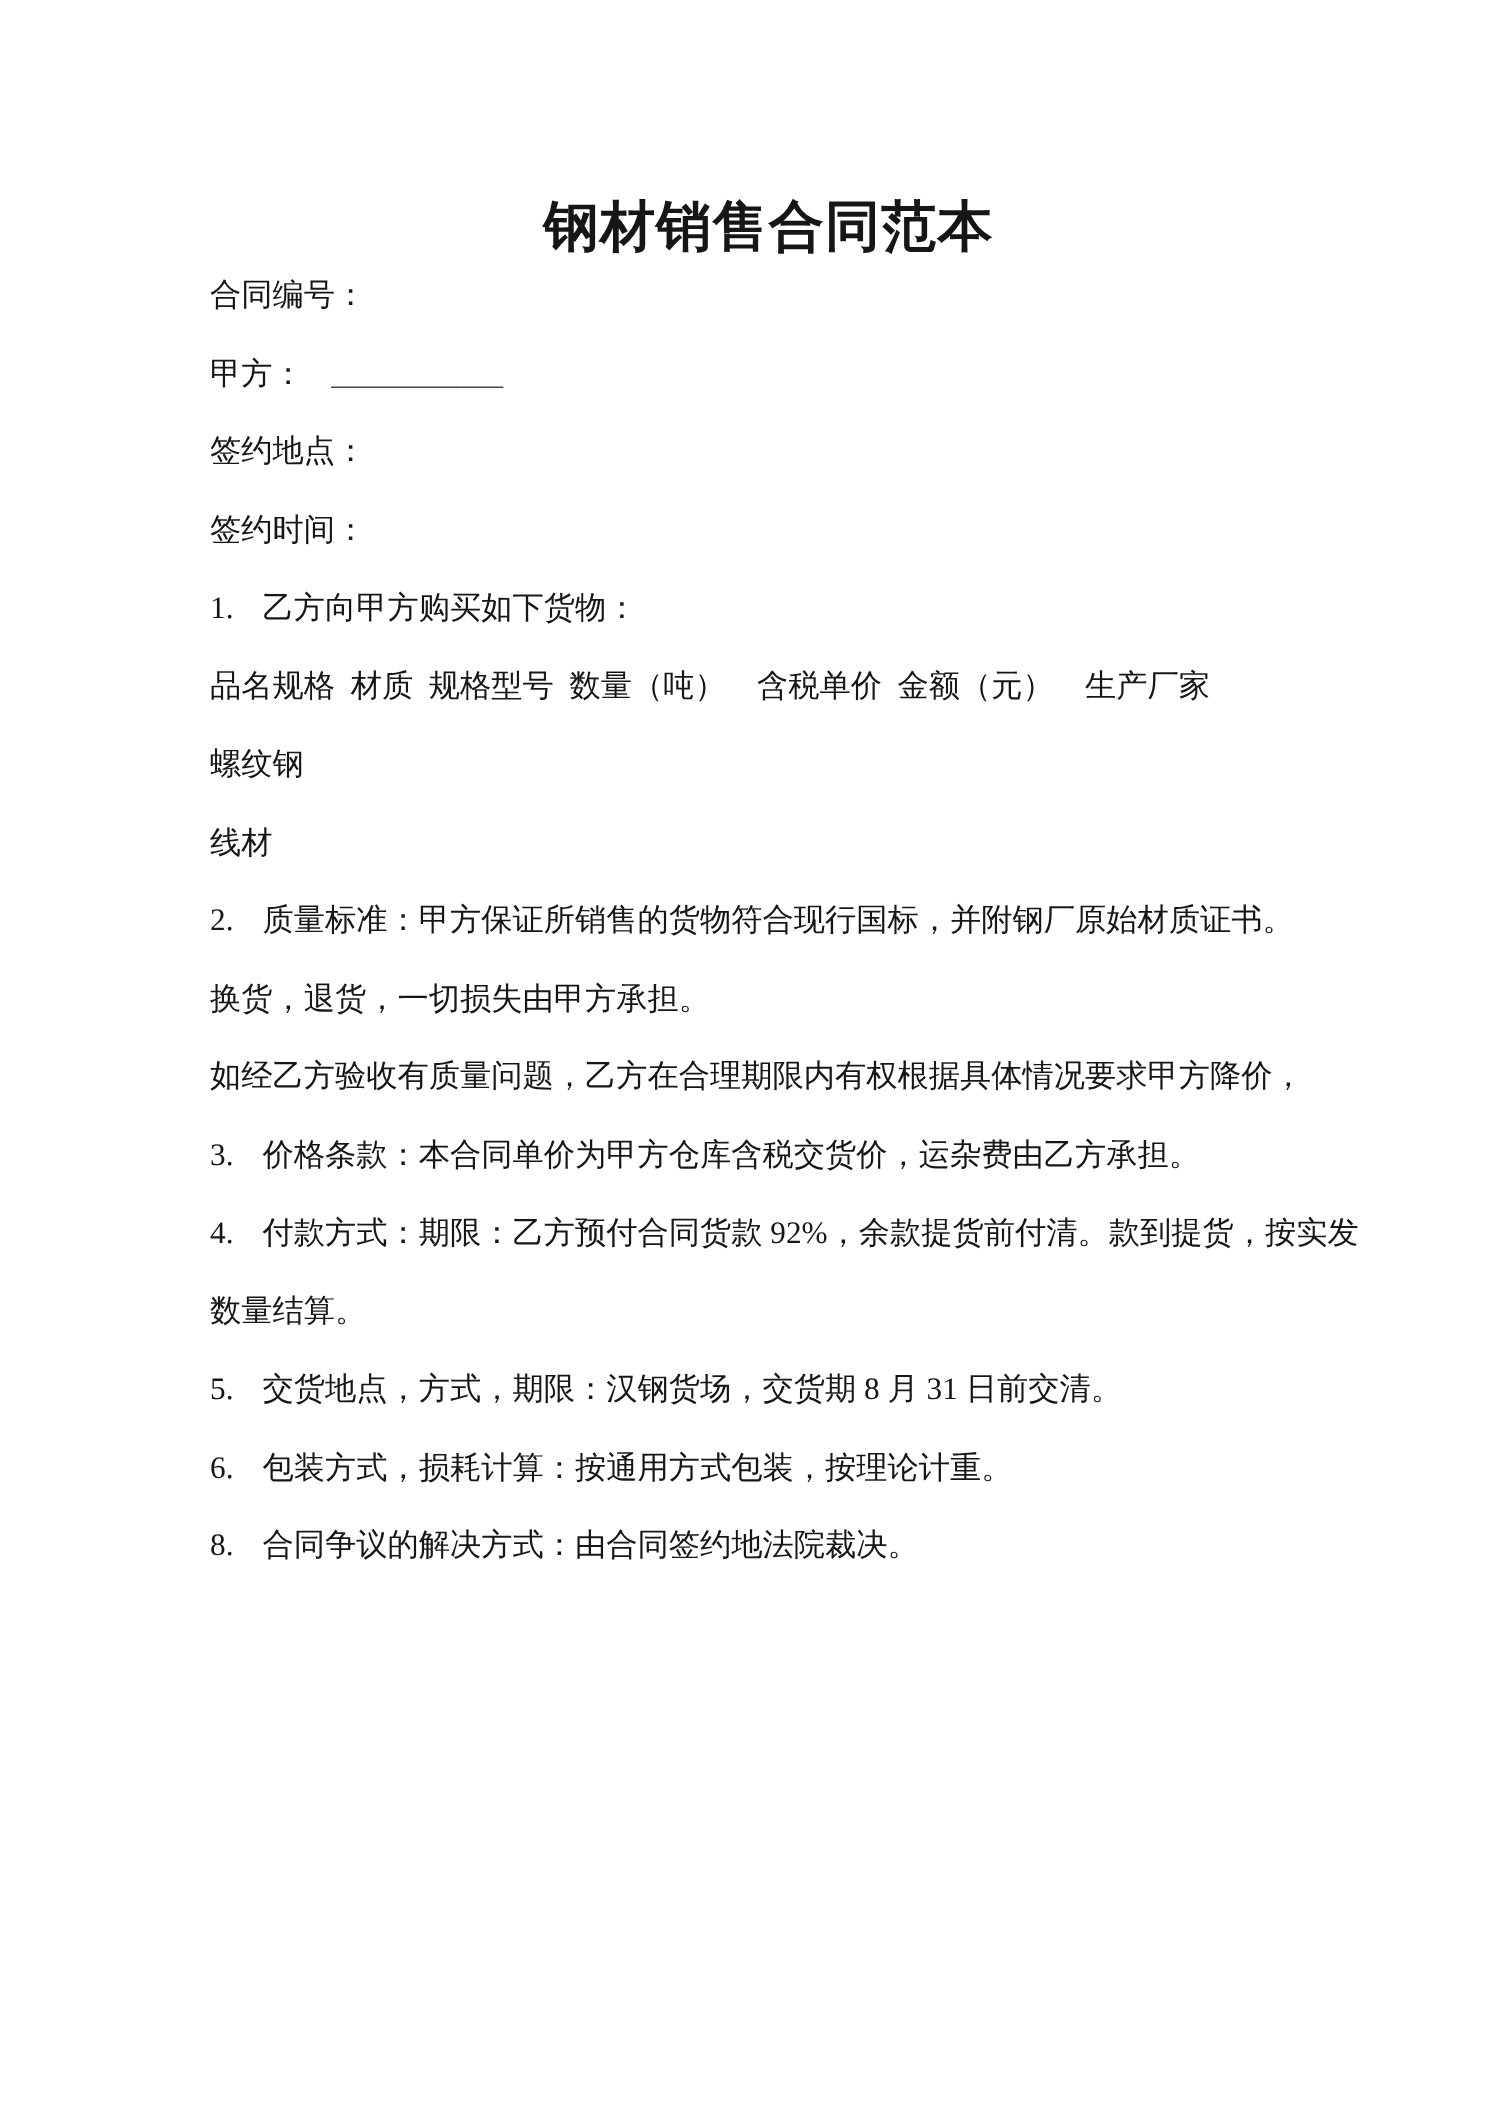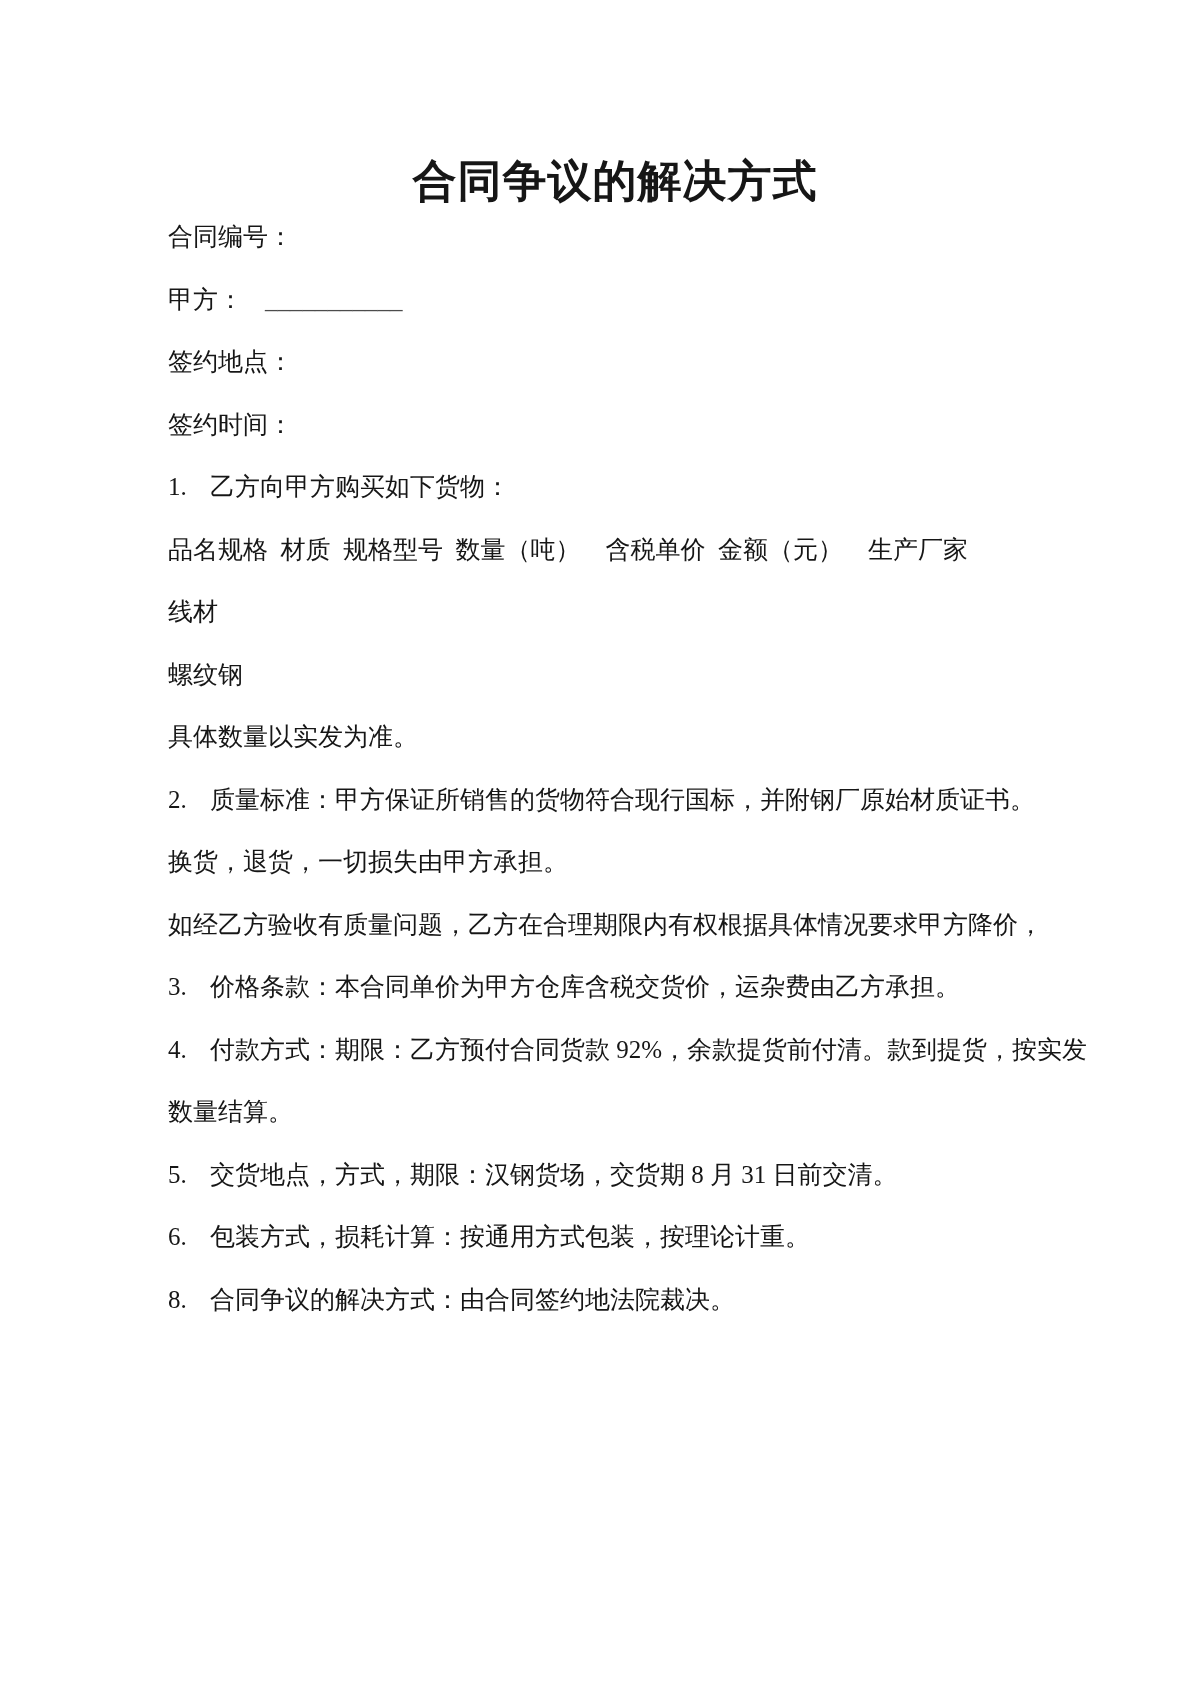--- a/index.html
+++ b/index.html
@@ -43,31 +43,30 @@
     width:42px;
   }
   .blank{
     margin-left:22px;
   }
 </style>
 </head>
 <body>
 
 <div class="page">
-  <div class="title">合同争议的解决方式</div>
+  <div class="title">钢材销售合同范本</div>
   <div class="body">
       <div class="line"><span>合同编号：</span></div>
       <div class="line"><span>甲方：</span><span class="blank" style="color: rgb(76, 76, 76);">___________</span></div>
       <div class="line"><span>签约地点：</span></div>
       <div class="line"><span>签约时间：</span></div>
       <div class="line"><span class="num">1.</span><span>乙方向甲方购买如下货物：</span></div>
       <div class="line"><span>品名规格 材质 规格型号 数量（吨） 含税单价 金额（元） 生产厂家</span></div>
+      <div class="line"><span>螺纹钢</span></div>
       <div class="line"><span>线材</span></div>
-      <div class="line"><span>螺纹钢</span></div>
-      <div class="line"><span>具体数量以实发为准。</span></div>
       <div class="line"><span class="num">2.</span><span>质量标准：甲方保证所销售的货物符合现行国标，并附钢厂原始材质证书。</span></div>
       <div class="line"><span>换货，退货，一切损失由甲方承担。</span></div>
       <div class="line"><span>如经乙方验收有质量问题，乙方在合理期限内有权根据具体情况要求甲方降价，</span></div>
       <div class="line"><span class="num">3.</span><span>价格条款：本合同单价为甲方仓库含税交货价，运杂费由乙方承担。</span></div>
       <div class="line"><span class="num">4.</span><span>付款方式：期限：乙方预付合同货款 92%，余款提货前付清。款到提货，按实发</span></div>
       <div class="line"><span>数量结算。</span></div>
       <div class="line"><span class="num">5.</span><span>交货地点，方式，期限：汉钢货场，交货期 8 月 31 日前交清。</span></div>
       <div class="line"><span class="num">6.</span><span>包装方式，损耗计算：按通用方式包装，按理论计重。</span></div>
       <div class="line"><span class="num">8.</span><span>合同争议的解决方式：由合同签约地法院裁决。</span></div>
     </div>

